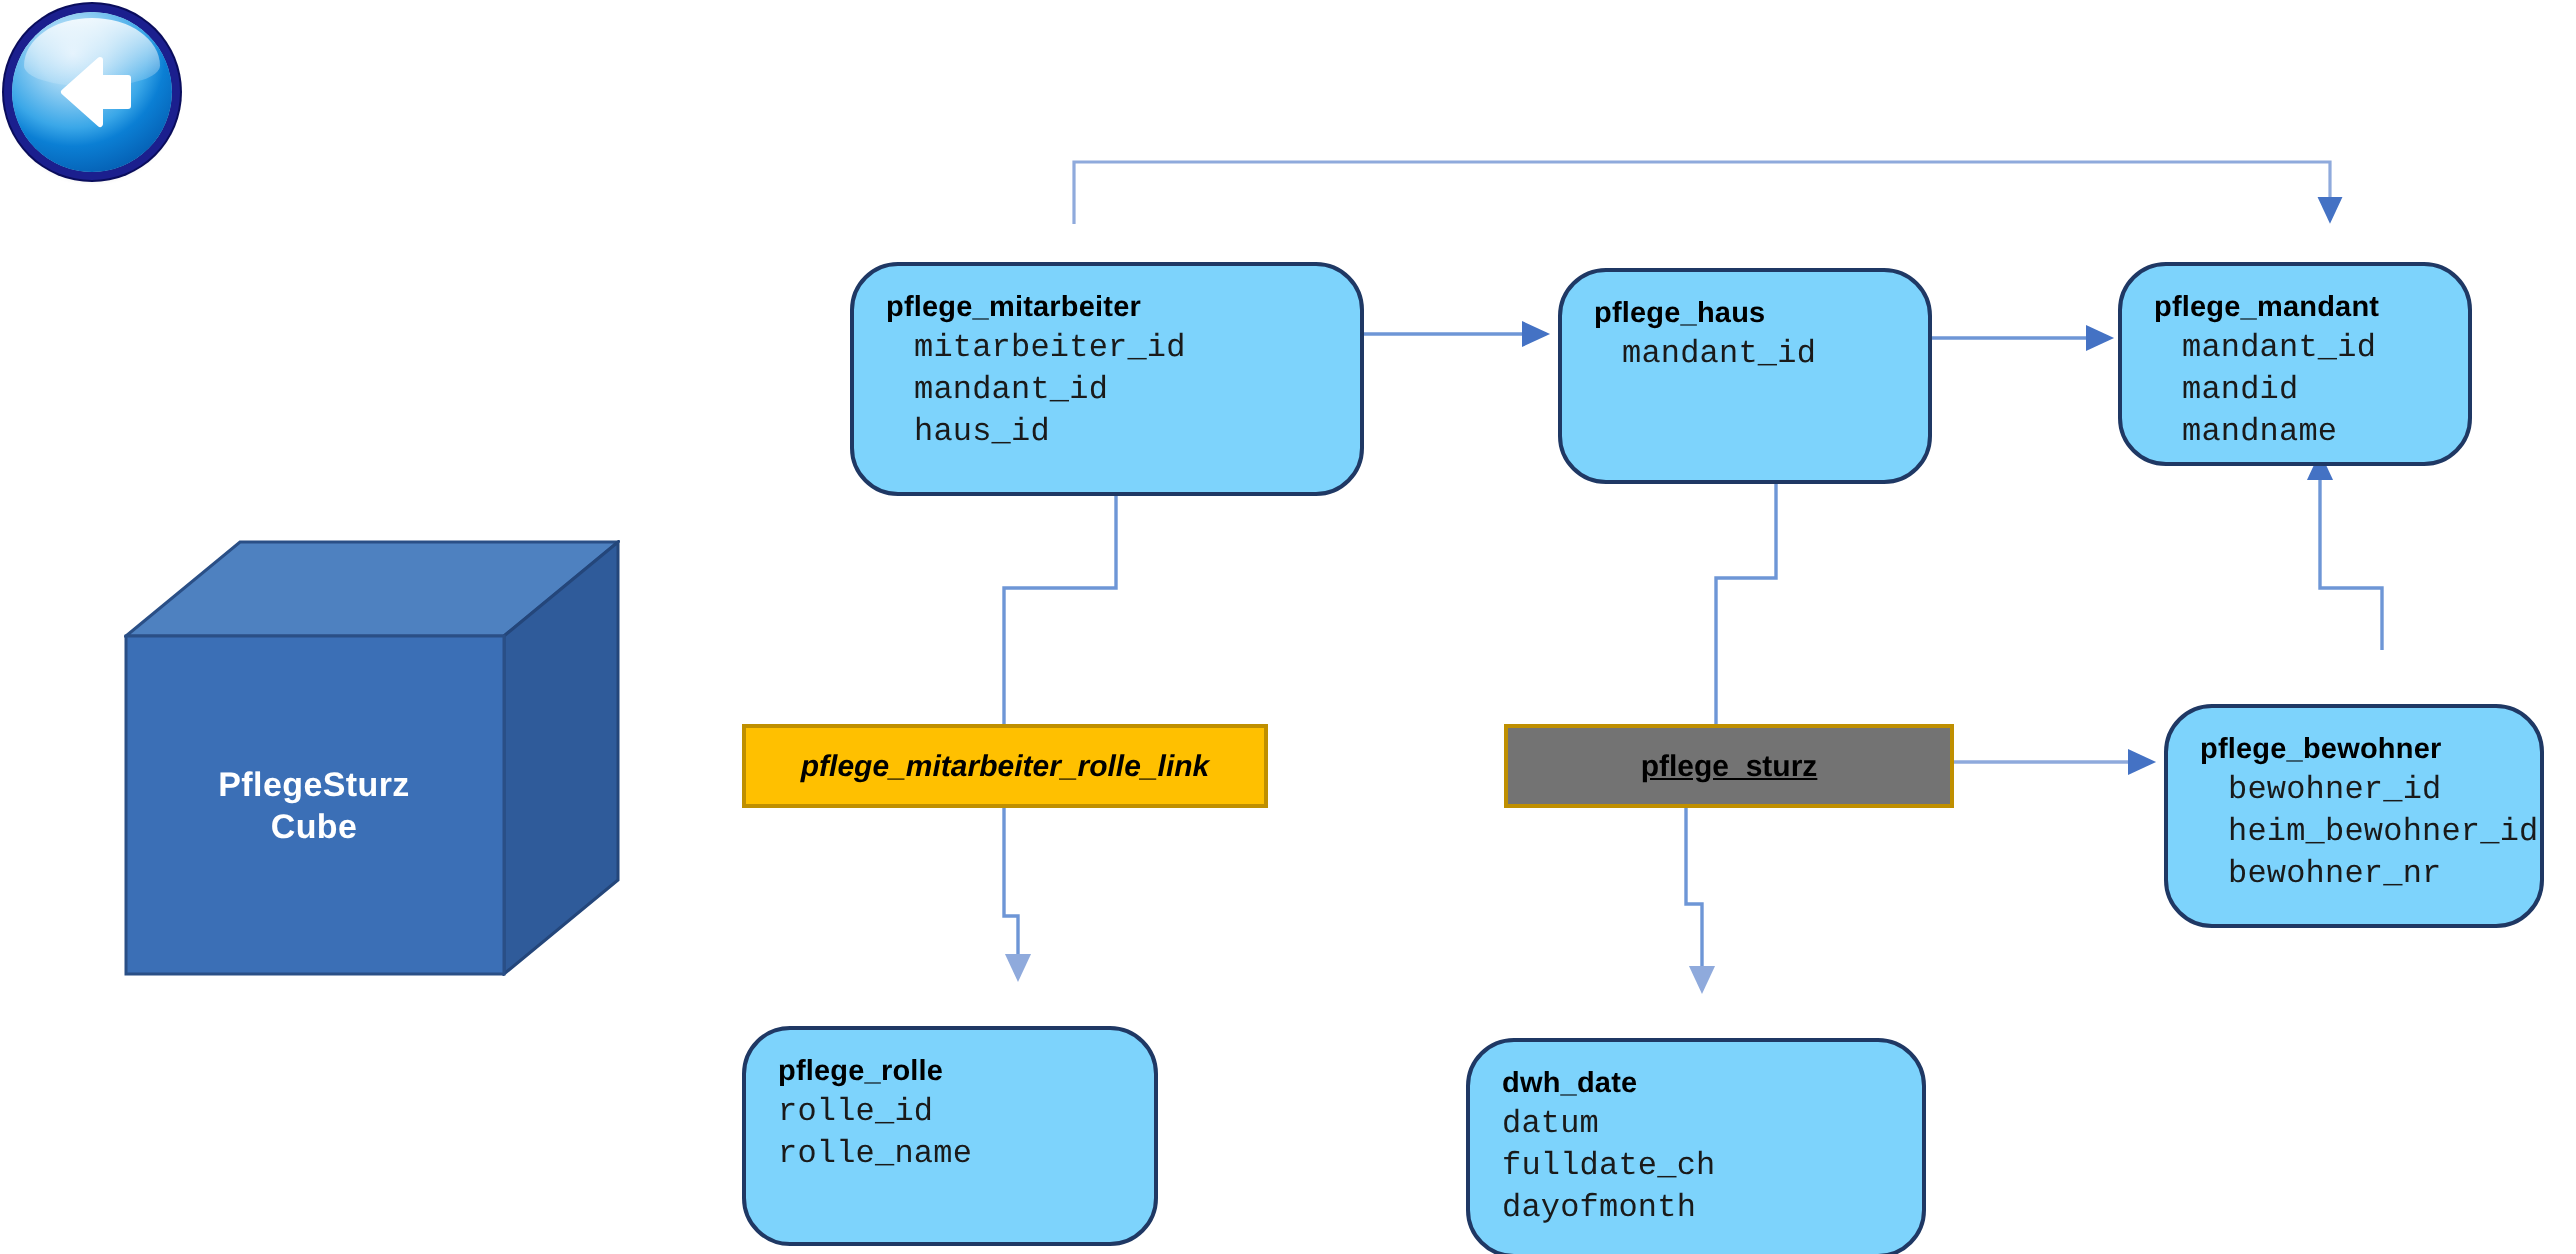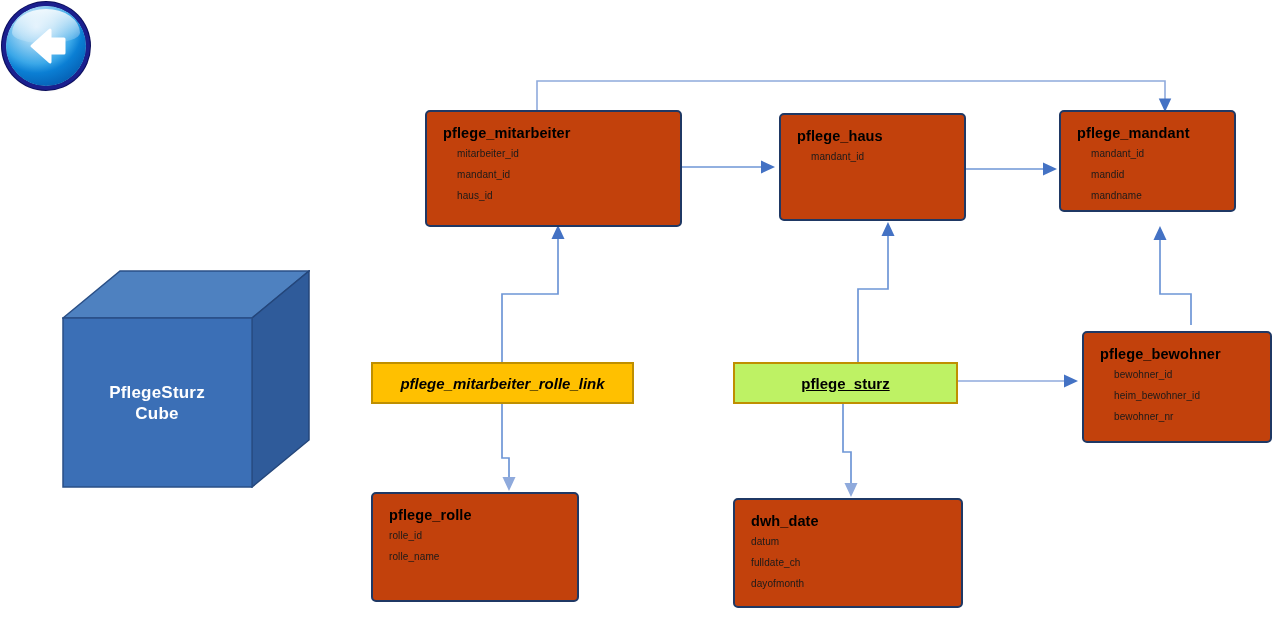--- a/index.html
+++ b/index.html
@@ -36,45 +36,46 @@
   .cube svg{position:absolute;left:0;top:0;}
   .cube .cube-label{
     position:absolute;left:0;top:112px;width:190px;
     text-align:center;color:#ffffff;font-weight:bold;font-size:17px;line-height:21px;
     letter-spacing:.2px;
   }
 
   
   .ent{
     position:absolute;
-    background:#c2410c;
+    background:#7dd3fc;
     border:2.5px solid #1F3864;
-    border-radius:5px;
+    border-radius:24px;
     box-sizing:border-box;
     padding:12px 0 0 16px;
+    margin-top:21px;
   }
   .ent .ent-title{
     font-weight:bold;font-size:14.5px;color:#000;line-height:18px;
     letter-spacing:.1px;margin-bottom:1px;
   }
   .ent .ent-field{
-    font-size:10px;color:#1a1a1a;line-height:21px;letter-spacing:.1px;
+    font-size:16px;color:#1a1a1a;line-height:21px;letter-spacing:.1px;font-family:Liberation Mono, monospace;
   }
   .ent.indent .ent-field{padding-left:14px;}
 
   
   .hl{
     position:absolute;box-sizing:border-box;
     display:flex;align-items:center;justify-content:center;
     border:2.5px solid #BF8F00;
   }
   .hl .hl-label{font-size:15px;color:#000;text-align:right;}
   .hl-orange{background:#FFC000;}
   .hl-orange .hl-label{font-weight:bold;font-style:italic;}
-  .hl-yellow{background:#bef264;}
+  .hl-yellow{background:#737373;margin-left:19px;}
   .hl-yellow .hl-label{font-weight:bold;text-decoration:underline;}
 </style>
 </head>
 <body>
 
 <div id="canvas">
 
   <div class="back-btn">
     <div class="gloss"></div>
     <svg width="80" height="80" viewBox="0 0 80 80">

